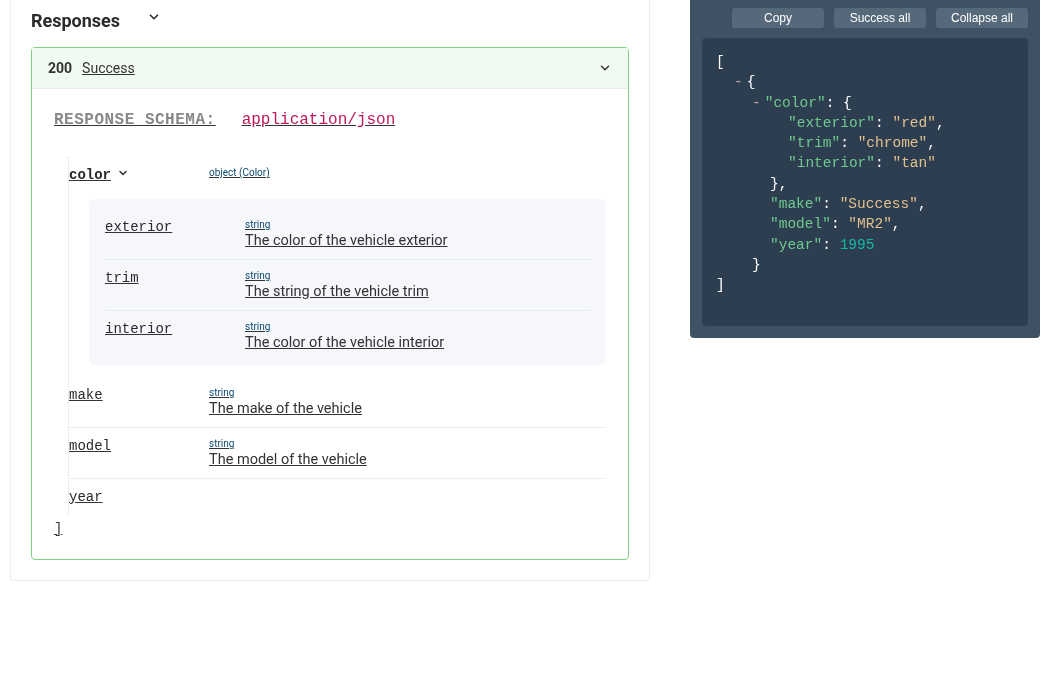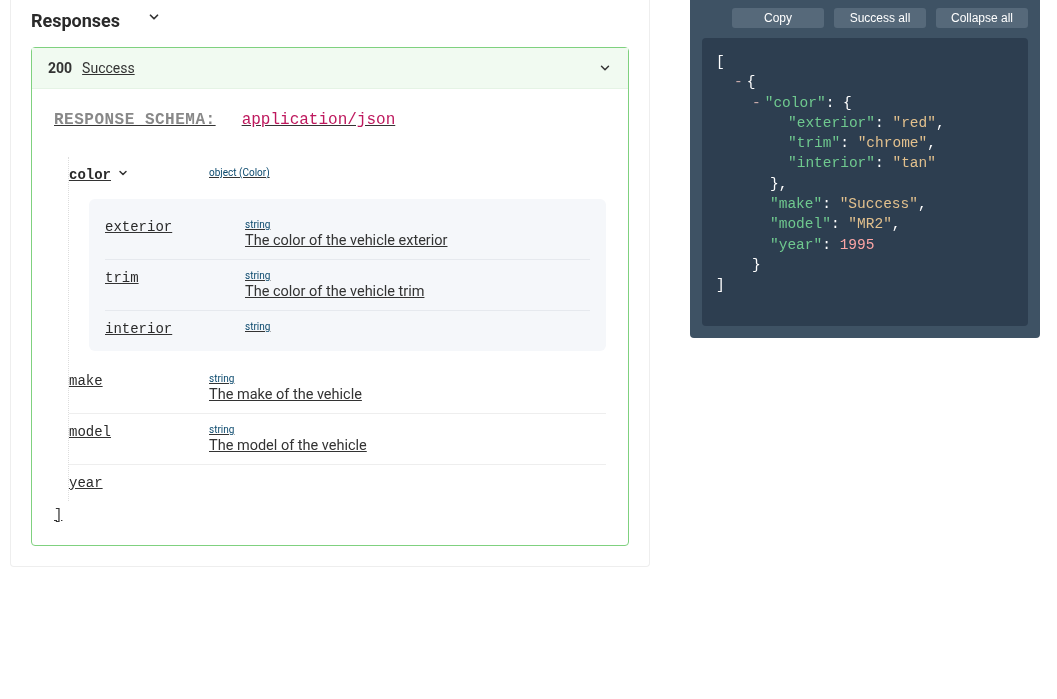--- a/index.html
+++ b/index.html
@@ -138,21 +138,21 @@
     padding: 14px 14px 30px 14px;
     font-family: "SFMono-Regular", Consolas, "Liberation Mono", Menlo, monospace;
     font-size:14.5px;
     line-height: 1.4;
     color:#fff;
   }
   .jline { white-space: pre; }
   .tok-key { color:#6fc98f; }
   .tok-str { color:#e2c08d; }
   .tok-punc { color:#fff; }
-  .tok-num { color:#fca5a5; }
+  .tok-num { color:#14b8a6; }
   .toggle-minus { color:#c9aaaa; margin-right:4px; cursor:pointer; user-select:none; }
   .ind1 { padding-left: 18px; }
   .ind2 { padding-left: 36px; }
   .ind3 { padding-left: 54px; }
   .ind4 { padding-left: 72px; }
 </style>
 </head>
 <body>
 
 <div class="page">
@@ -212,29 +212,30 @@
                 <div class="type-muted">string</div>
                 <div class="desc">The color of the vehicle exterior</div>
               </div>
             </div>
             <div class="row">
               <div class="row-name normal">
                   <span>trim</span>
                 </div>
               <div class="row-content">
                 <div class="type-muted">string</div>
-                <div class="desc">The color of the vehicle trim</div>
+                <div class="desc">The string of the vehicle trim</div>
               </div>
             </div>
             <div class="row">
               <div class="row-name normal">
                   <span>interior</span>
                 </div>
               <div class="row-content">
                 <div class="type-muted">string</div>
+                <div class="desc">The color of the vehicle interior</div>
               </div>
             </div>
           </div>
 
           <div class="plain-rows">
             <div class="row">
               <div class="row-name normal">
                   <span>make</span>
                 </div>
               <div class="row-content">

